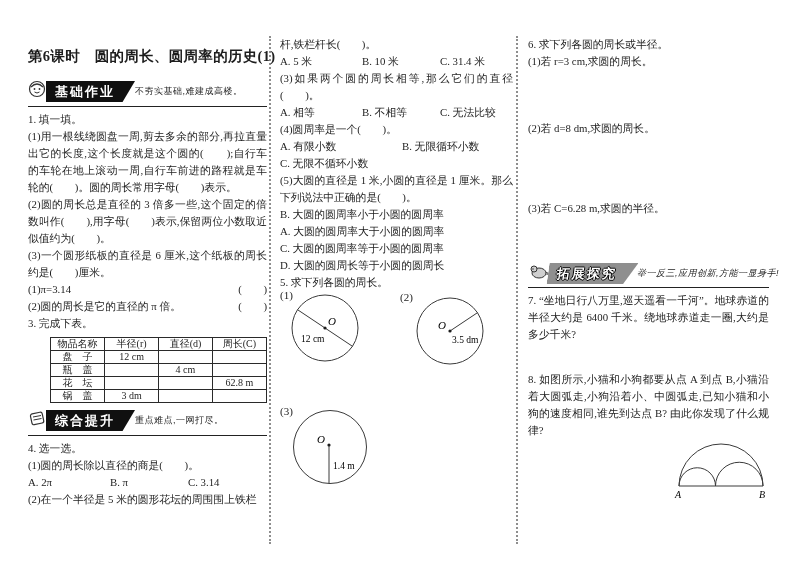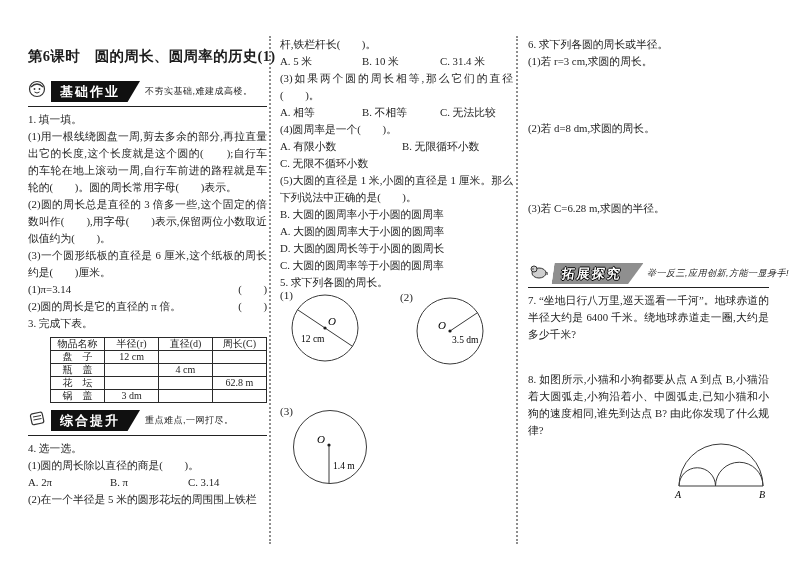--- a/index.html
+++ b/index.html
@@ -7,21 +7,21 @@
         font-family:"Liberation Serif","DejaVu Serif",serif;color:#1d1d1d;}
   .col{position:absolute;font-size:10.8px;line-height:17px;text-align:justify;}
   .col1{left:28px;top:48px;width:239px;}
   .col2{left:280px;top:36px;width:233px;}
   .col3{left:528px;top:36px;width:241px;}
   .vsep{position:absolute;top:36px;height:508px;width:0;border-left:2px dotted #8e8e8e;}
   .vsep1{left:269px;}
   .vsep2{left:516px;}
   .title{font-size:14.5px;font-weight:bold;margin:0 0 15px 0;white-space:nowrap;letter-spacing:.3px;}
   p{margin:0;}
-  .badge-row{display:flex;align-items:center;gap:5px;border-bottom:1.5px solid #222;
+  .badge-row{display:flex;align-items:center;border-bottom:1.5px solid #222;
              padding-bottom:3px;margin:6px 0 4px 0;}
   .badge{background:#101010;color:#fff;font-weight:bold;font-size:13px;letter-spacing:2px;
          padding:2px 20px 2px 9px;clip-path:polygon(0 0,100% 0,86% 100%,0 100%);white-space:nowrap;}
   .badge.gray{background:#8f8f8f;transform:skewX(-8deg);
          text-shadow:-1px 0 #000,1px 0 #000,0 -1px #000,0 1px #000;}
   .tagline{font-family:"Liberation Sans","DejaVu Sans",sans-serif;font-weight:normal;
            font-size:9px;white-space:nowrap;letter-spacing:.5px;}
   .judge{display:flex;justify-content:space-between;}
   .opts{display:flex;}
   .opts span{display:inline-block;}
@@ -155,22 +155,22 @@
     </div>
     <p>(4)圆周率是一个(　　)。</p>
     <div class="opts w2">
       <span>A. 有限小数</span>
       <span>B. 无限循环小数</span>
     </div>
     <p>C. 无限不循环小数</p>
     <p>(5)大圆的直径是 1 米,小圆的直径是 1 厘米。那么下列说法中正确的是(　　)。</p>
     <p>B. 大圆的圆周率小于小圆的圆周率</p>
     <p>A. 大圆的圆周率大于小圆的圆周率</p>
+    <p>C. 大圆的圆周率等于小圆的圆周率</p>
     <p>D. 大圆的圆周长等于小圆的圆周长</p>
-    <p>C. 大圆的圆周率等于小圆的圆周率</p>
 
     <p>5. 求下列各圆的周长。</p>
 
     <div class="figs">
       <span class="flabel" style="left:0;top:-4px;">(1)</span>
       <svg style="left:8px;top:0;" width="74" height="74" viewBox="0 0 74 74">
         <circle cx="37" cy="37" r="33" fill="none" stroke="#3a3a3a" stroke-width="1"></circle>
         <line x1="9.4" y1="18.6" x2="64.6" y2="55.4" stroke="#3a3a3a" stroke-width="1"></line>
         <circle cx="37" cy="37" r="1.6" fill="#1d1d1d"></circle>
         <text class="svgtxt" x="40" y="34" font-size="11" font-style="italic">O</text>

